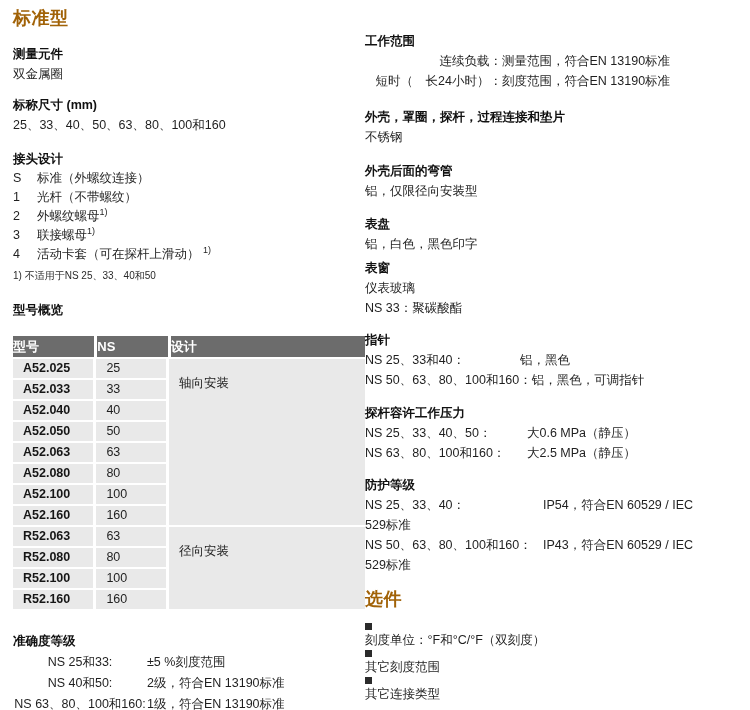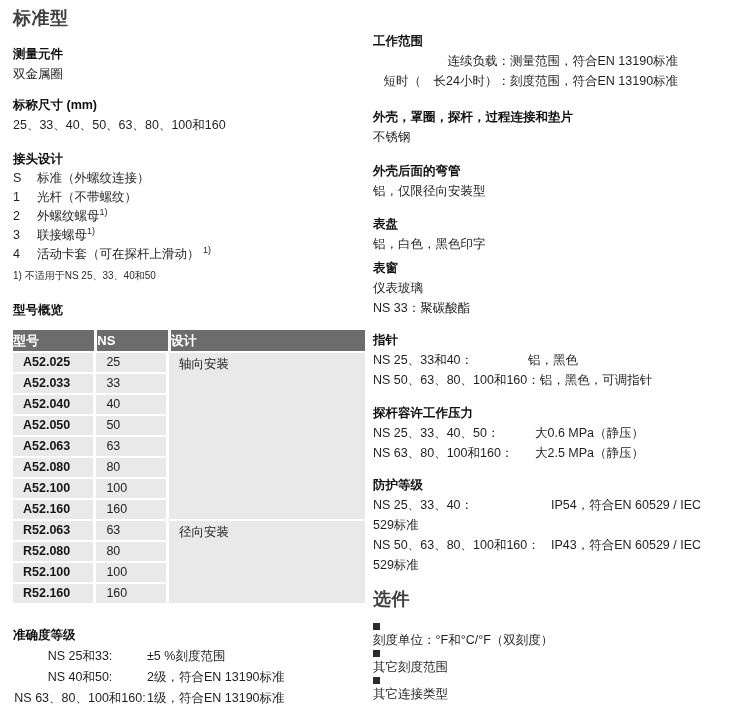--- a/index.html
+++ b/index.html
@@ -3,23 +3,23 @@
 <meta charset="utf-8">
 <style>
   * { margin:0; padding:0; box-sizing:border-box; }
   html,body { background:#ffffff; }
   .page {
     position:relative; width:750px; height:710px; background:#fff;
     font-family:"Liberation Sans","DejaVu Sans",sans-serif;
     color:#1f1f1f; font-size:12.5px; overflow:hidden;
   }
   .col-left  { position:absolute; left:13px;  top:0; width:367px; }
-  .col-right { position:absolute; left:373px; top:0; width:355px; }
-
-  .h1 { font-size:18px; font-weight:bold; color:#404040; line-height:24px; letter-spacing:0.5px; }
+  .col-right { position:absolute; left:365px; top:0; width:355px; }
+
+  .h1 { font-size:18px; font-weight:bold; color:#a16207; line-height:24px; letter-spacing:0.5px; }
   .sec-title { font-weight:bold; color:#111; line-height:20px; }
   .line { line-height:20px; }
 
   
   .cd-item { display:flex; line-height:19px; }
   .cd-code { width:24px; flex-shrink:0; }
   sup { font-size:9px; vertical-align:super; line-height:0; }
   .footnote { font-size:10px; line-height:14px; margin-top:5px; color:#2a2a2a; }
 
   
@@ -28,21 +28,21 @@
   .t-hcell { background:#6c6c6c; color:#fff; font-weight:bold; font-size:13px;
              line-height:21px; padding-left:0; margin-right:3px; }
   .t-hcell:last-child { margin-right:0; }
   .c1 { width:82px; } .c2 { width:71px; } .c3 { width:196px; }
   .t-body { display:flex; }
   .t-left { width:156px; }
   .t-row { display:flex; margin-bottom:2px; }
   .t-cell { background:#e9e9e9; height:19px; line-height:19px; padding-left:10px; margin-right:3px; }
   .t-cell.model { font-weight:bold; color:#161616; }
   .t-designs { width:196px; }
-  .d-cell { background:#e9e9e9; padding:2px 0 0 10px; line-height:19px; }
+  .d-cell { background:#e9e9e9; padding:15px 0 0 10px; line-height:19px; }
   .d-a { height:166px; margin-bottom:2px; }
   .d-r { height:82px; }
 
   
   .lv { display:flex; line-height:20px; }
   .lv .lbl { flex-shrink:0; }
   .lv21 { line-height:21px; }
   .w134 { min-width:134px;text-align:center; } .w137 { min-width:137px;text-align:right; } .w155 { min-width:155px; }
   .w162 { min-width:162px; } .w178 { min-width:178px; }
 
@@ -88,21 +88,21 @@
         <span><span>联接螺母</span><sup>1)</sup></span>
       </div>
       <div class="cd-item">
         <span class="cd-code">4</span>
         <span><span>活动卡套（可在探杆上滑动）</span> <sup>1)</sup></span>
       </div>
       <div class="footnote">1) 不适用于NS 25、33、40和50</div>
     </div>
 
     <div style="margin-top:17px">
-      <div class="sec-title" style="margin-bottom:10px">型号概览</div>
+      <div class="sec-title" style="margin-bottom:16px">型号概览</div>
 
       <div class="spec-table">
         <div class="t-head">
           <div class="t-hcell c1">型号</div>
           <div class="t-hcell c2">NS</div>
           <div class="t-hcell c3">设计</div>
         </div>
         <div class="t-body">
           <div class="t-left">
             <div class="t-row">

